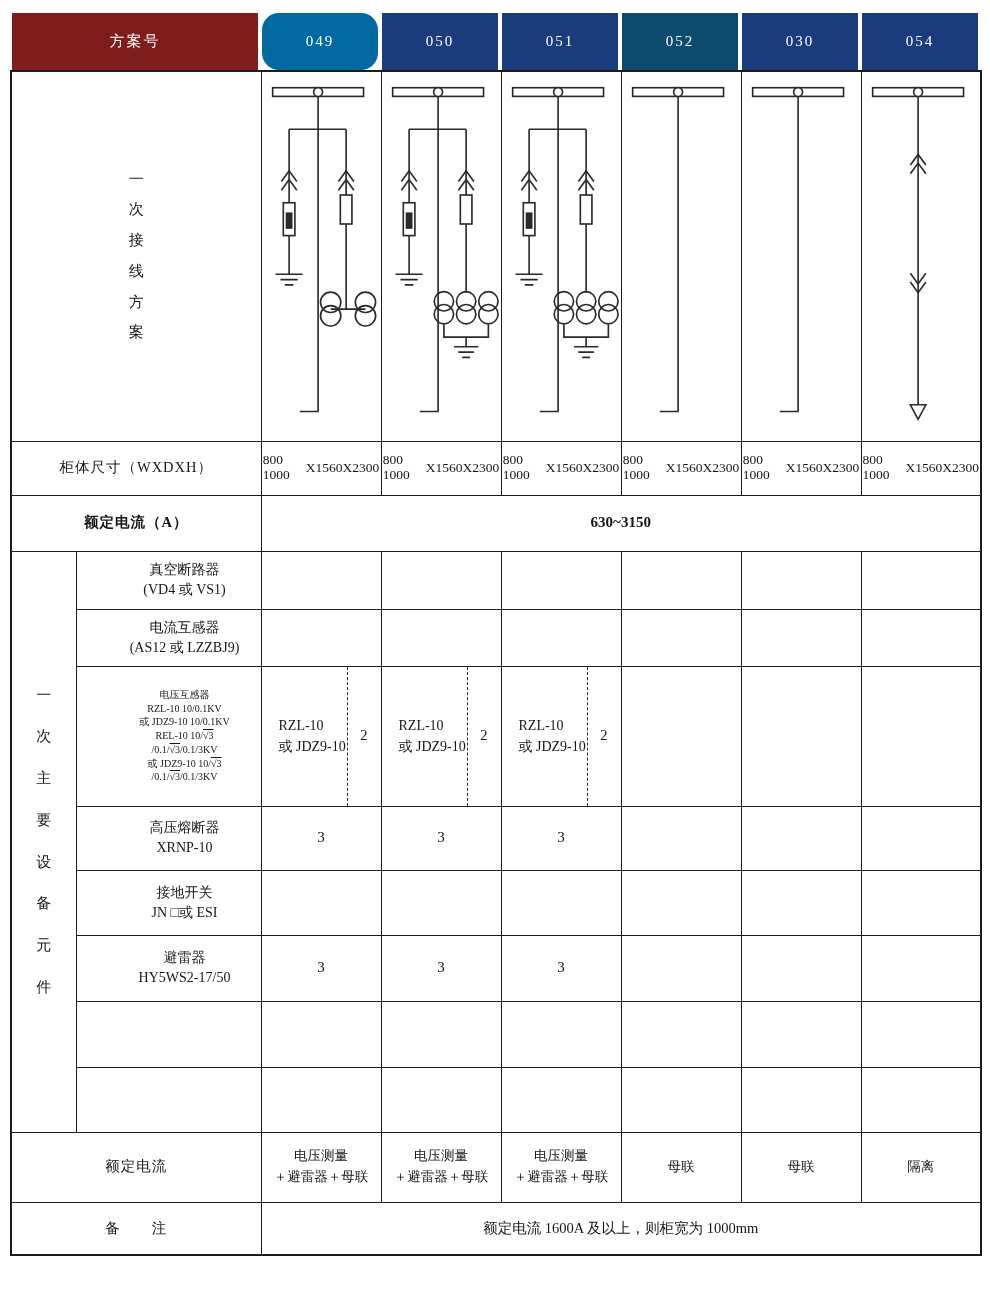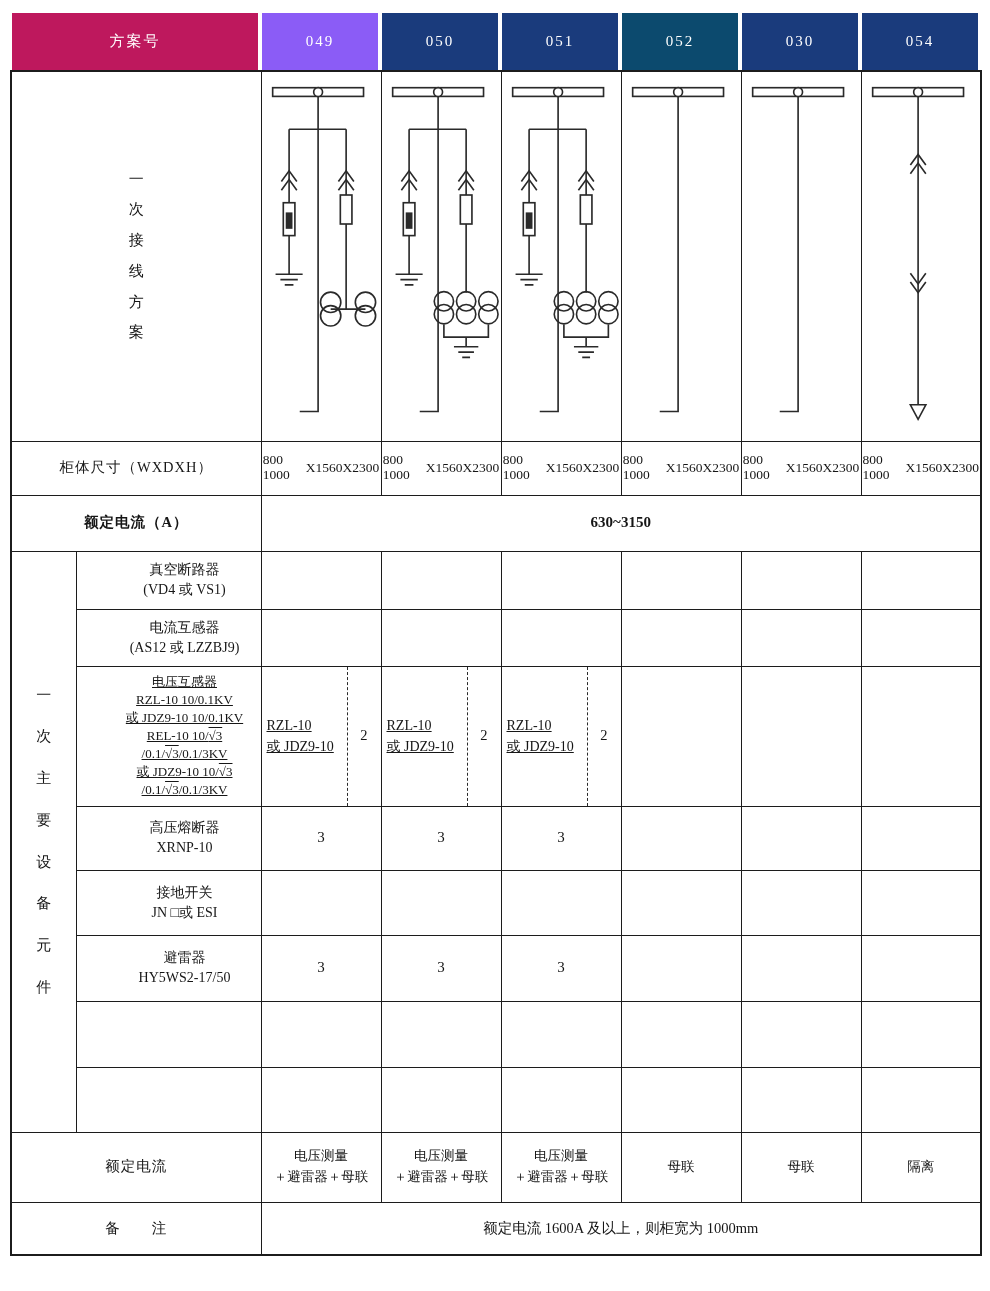--- a/index.html
+++ b/index.html
@@ -22,42 +22,42 @@
   
   td.diag{vertical-align:top;}
   td.diag svg{display:block;margin:3px auto 0 auto;}
   .s{stroke:#2a2a2a;stroke-width:1.7;fill:none;}
   .cf{fill:#ffffff;}
   
   .dim{display:flex;align-items:center;justify-content:center;gap:16px;font-size:13.5px;line-height:1.1;}
   .dim .st{display:flex;flex-direction:column;text-align:left;}
   
   td.ptcell{position:relative;text-align:left;}
-  .ptlines{position:absolute;left:5px;top:50%;transform:translateY(-50%);font-size:14px;line-height:1.5;white-space:nowrap;text-decoration:underline;}
+  .ptlines{position:absolute;left:17px;top:50%;transform:translateY(-50%);font-size:14px;line-height:1.5;white-space:nowrap;}
   .ptdiv{position:absolute;left:72%;top:0;bottom:0;width:0;border-left:1.6px dashed #2a2a2a;}
   .ptqty{position:absolute;left:72%;right:0;top:0;bottom:0;display:flex;align-items:center;justify-content:center;font-size:14.5px;}
   
   td.eqlbl{font-size:14px;line-height:1.42;padding-left:32px;}
-  td.eqlbl.small{font-size:13px;line-height:1.38;letter-spacing:0;text-decoration:underline;}
+  td.eqlbl.small{font-size:10px;line-height:1.38;letter-spacing:0;}
   .ol{text-decoration:overline;}
   
   td.circ{font-size:13.5px;line-height:1.55;}
   td.qty{font-size:15px;}
 </style>
 </head>
 <body>
 
 <div class="page">
 
   <div class="hdr">
     <div class="hc">
-        <div class="hin" style="background: #be185d;">方案号</div>
-      </div>
-    <div class="hc">
-        <div class="hin" style="background: #8b5cf6;">049</div>
+        <div class="hin" style="background: #7f1d1d;">方案号</div>
+      </div>
+    <div class="hc">
+        <div class="hin" style="background: #0369a1; border-radius: 17px;">049</div>
       </div>
     <div class="hc">
         <div class="hin" style="background: rgb(26, 59, 124);">050</div>
       </div>
     <div class="hc">
         <div class="hin" style="background: rgb(26, 59, 124);">051</div>
       </div>
     <div class="hc">
         <div class="hin" style="background: #0c4a6e;">052</div>
       </div>

